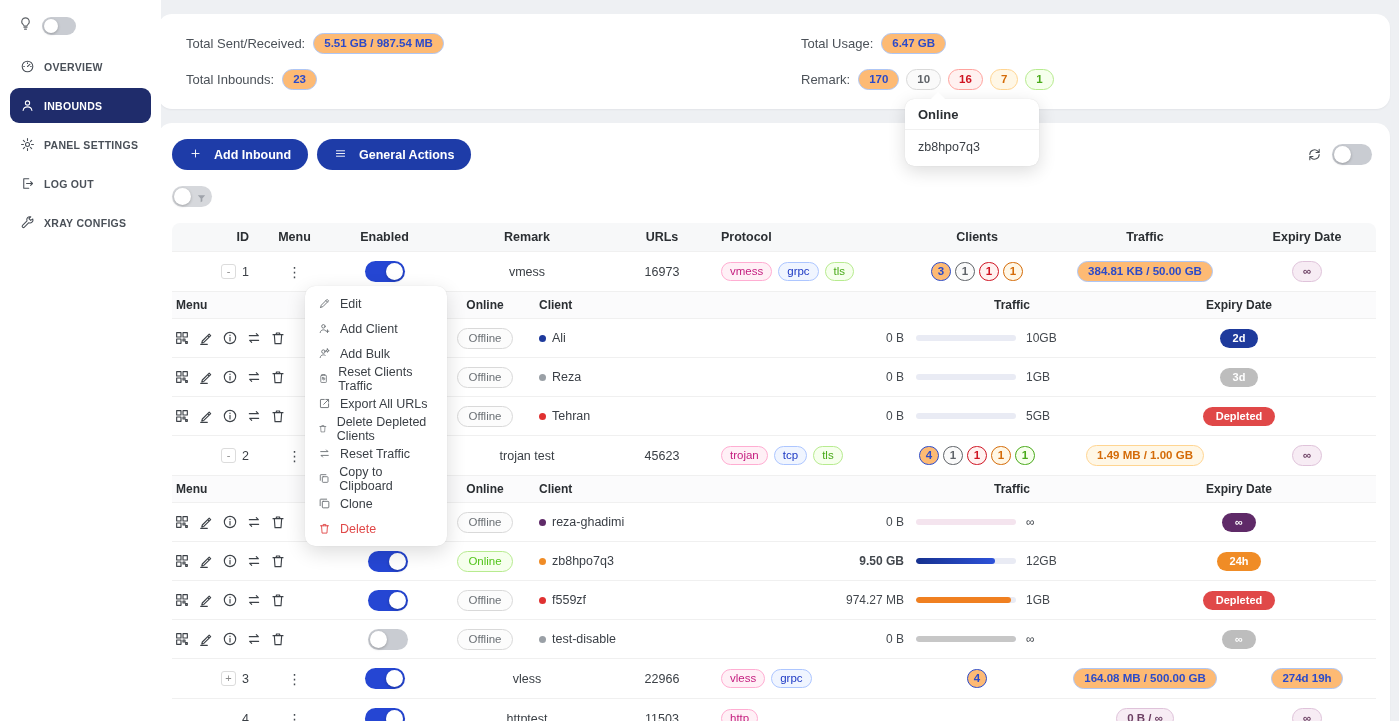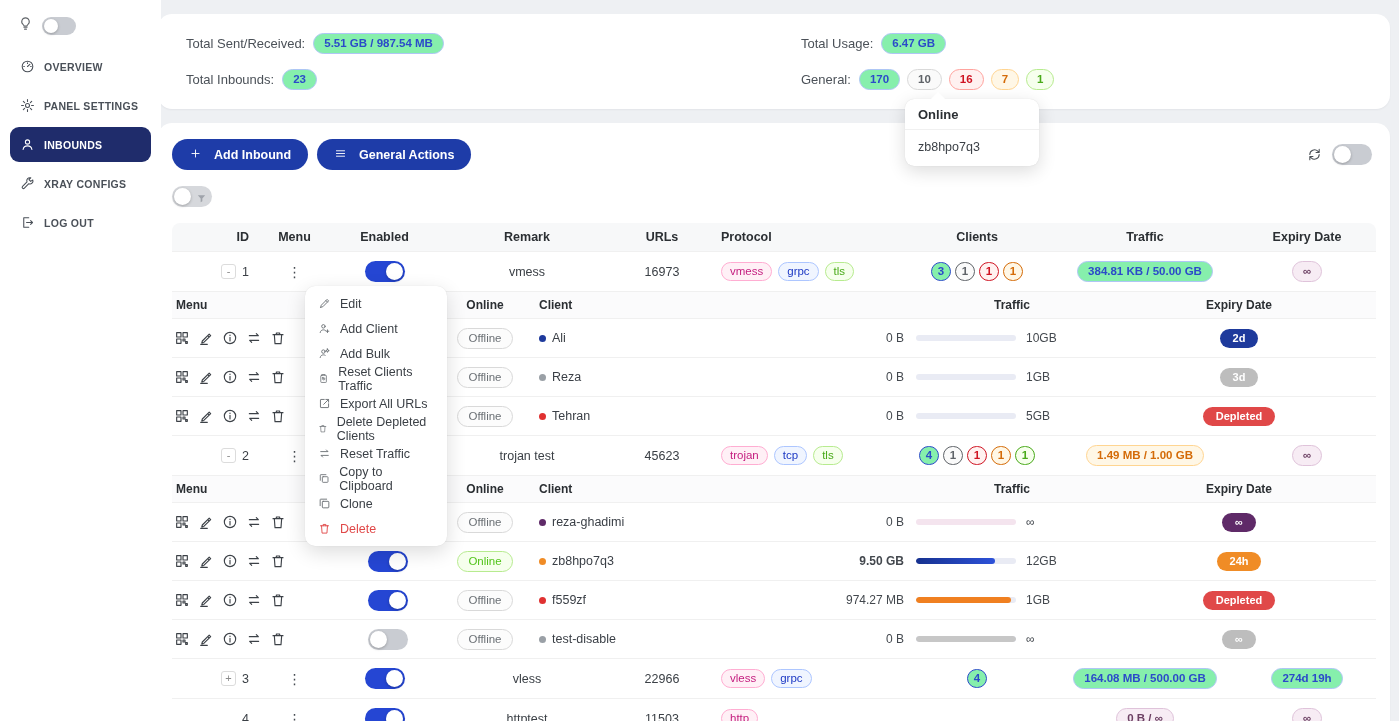--- a/index.html
+++ b/index.html
@@ -25,21 +25,21 @@
   .switch .funnel { position:absolute; right:5px; top:4px; color:#9fa3aa; }
   
   .main { margin-left:146px; padding:14px 9px 0 12px; }
   .card { background:#fff; border-radius:14px; box-shadow:0 1px 2px rgba(15,23,42,.05); }
   
   .stats-card { display:flex; padding:19px 28px; margin-bottom:14px; }
   .stats-col { display:flex; flex-direction:column; gap:15px; }
   .stats-col.left { width:615px; }
   .stat-line { display:flex; align-items:center; gap:8px; font-size:13px; color:#4b5158; }
   .badge-pill { display:inline-block; border:1px solid; border-radius:11px; padding:2px 10px; font-size:11.5px; font-weight:700; line-height:15px; }
-  .pill-blue   { background:#86efac; border-color:#aec6f5; color:#2b4ac9; }
+  .pill-blue   { background:#fdba74; border-color:#aec6f5; color:#2b4ac9; }
   .pill-gray   { background:#fafafa; border-color:#d9d9d9; color:#5f6368; }
   .pill-red    { background:#fff1f0; border-color:#ffa39e; color:#cf1322; }
   .pill-orange { background:#fff7e6; border-color:#ffd591; color:#d46b08; }
   .pill-green  { background:#f6ffed; border-color:#b7eb8f; color:#49aa19; }
   .pill-pink   { background:#f7ecf4; border-color:#dfc3da; color:#6d4164; }
   .counts { display:inline-flex; gap:7px; }
   
   .toolbar { display:flex; align-items:center; gap:9px; padding:16px 14px 10px; }
   .btn-primary { display:inline-flex; align-items:center; gap:12px; background:#1e3ca8; color:#fff; border:none;
     border-radius:17px; padding:0 17px; height:31px; font-size:12.5px; font-weight:700; font-family:inherit; cursor:pointer; }
@@ -113,45 +113,45 @@
     <span class="switch sm"></span>
   </div>
   <nav id="side-items">
       <div class="side-item">
         <svg viewBox="0 0 24 24" width="15" height="15" fill="none" stroke="currentColor" stroke-width="1.7" stroke-linecap="round" stroke-linejoin="round">
           <circle cx="12" cy="12" r="8.5"></circle>
           <path d="M12 12l3.8-3.3M12 6v1M6 12h1M18 12h-1"></path>
         </svg>
         <span>OVERVIEW</span>
       </div>
+      <div class="side-item active">
+        <svg viewBox="0 0 24 24" width="15" height="15" fill="none" stroke="currentColor" stroke-width="1.7" stroke-linecap="round" stroke-linejoin="round">
+          <circle cx="12" cy="8" r="3.4"></circle>
+          <path d="M5 20c.5-3.6 3.4-5.8 7-5.8s6.5 2.2 7 5.8"></path>
+        </svg>
+        <span>INBOUNDS</span>
+      </div>
       <div class="side-item">
         <svg viewBox="0 0 24 24" width="15" height="15" fill="none" stroke="currentColor" stroke-width="1.7" stroke-linecap="round" stroke-linejoin="round">
           <circle cx="12" cy="12" r="3.2"></circle>
           <path d="M12 2.5v3M12 18.5v3M2.5 12h3M18.5 12h3M5.3 5.3l2.1 2.1M16.6 16.6l2.1 2.1M18.7 5.3l-2.1 2.1M7.4 16.6l-2.1 2.1"></path>
         </svg>
         <span>PANEL SETTINGS</span>
       </div>
-      <div class="side-item active">
+      <div class="side-item">
         <svg viewBox="0 0 24 24" width="15" height="15" fill="none" stroke="currentColor" stroke-width="1.7" stroke-linecap="round" stroke-linejoin="round">
-          <circle cx="12" cy="8" r="3.4"></circle>
-          <path d="M5 20c.5-3.6 3.4-5.8 7-5.8s6.5 2.2 7 5.8"></path>
+          <path d="M14 4.5H6v15h8M10.5 12H20M17 9l3 3-3 3"></path>
         </svg>
-        <span>INBOUNDS</span>
+        <span>LOG OUT</span>
       </div>
       <div class="side-item">
         <svg viewBox="0 0 24 24" width="15" height="15" fill="none" stroke="currentColor" stroke-width="1.7" stroke-linecap="round" stroke-linejoin="round">
           <path d="M20.5 6.3a4.8 4.8 0 0 1-6.4 6L7 19.4a2 2 0 0 1-2.9-2.9l7.1-7.1a4.8 4.8 0 0 1 6-6.4l-2.9 2.9 2.8 2.8 3.4-2.4z"></path>
         </svg>
         <span>XRAY CONFIGS</span>
-      </div>
-      <div class="side-item">
-        <svg viewBox="0 0 24 24" width="15" height="15" fill="none" stroke="currentColor" stroke-width="1.7" stroke-linecap="round" stroke-linejoin="round">
-          <path d="M14 4.5H6v15h8M10.5 12H20M17 9l3 3-3 3"></path>
-        </svg>
-        <span>LOG OUT</span>
       </div>
     </nav>
 </aside>
 
 <div class="main">
 
   <section class="card stats-card">
     <div class="stats-col left">
       <div class="stat-line">
         <span>Total Sent/Received:</span>
@@ -161,21 +161,21 @@
         <span>Total Inbounds:</span>
         <span class="badge-pill pill-blue">23</span>
       </div>
     </div>
     <div class="stats-col">
       <div class="stat-line">
         <span>Total Usage:</span>
         <span class="badge-pill pill-blue">6.47 GB</span>
       </div>
       <div class="stat-line">
-        <span>General:</span>
+        <span>Remark:</span>
         <span class="counts" id="client-counts">
             <span class="badge-pill pill-blue">170</span>
             <span class="badge-pill pill-gray">10</span>
             <span class="badge-pill pill-red">16</span>
             <span class="badge-pill pill-orange">7</span>
             <span class="badge-pill pill-green">1</span>
           </span>
       </div>
     </div>
   </section>

